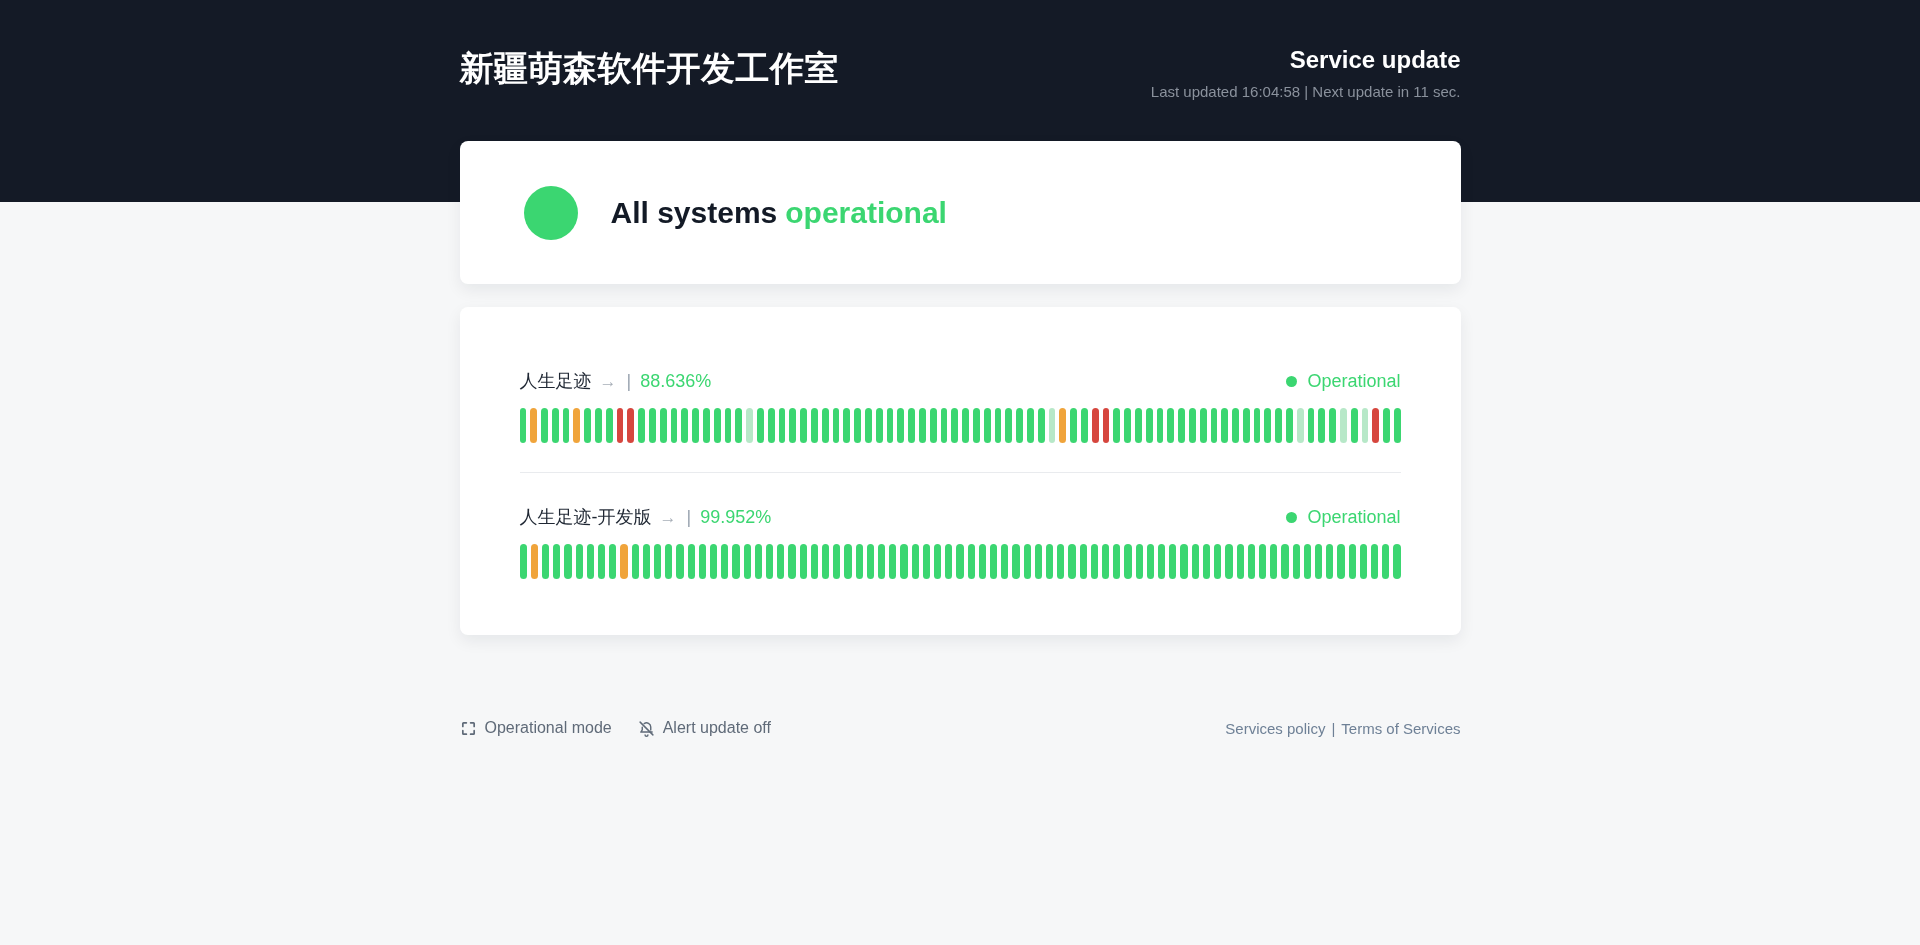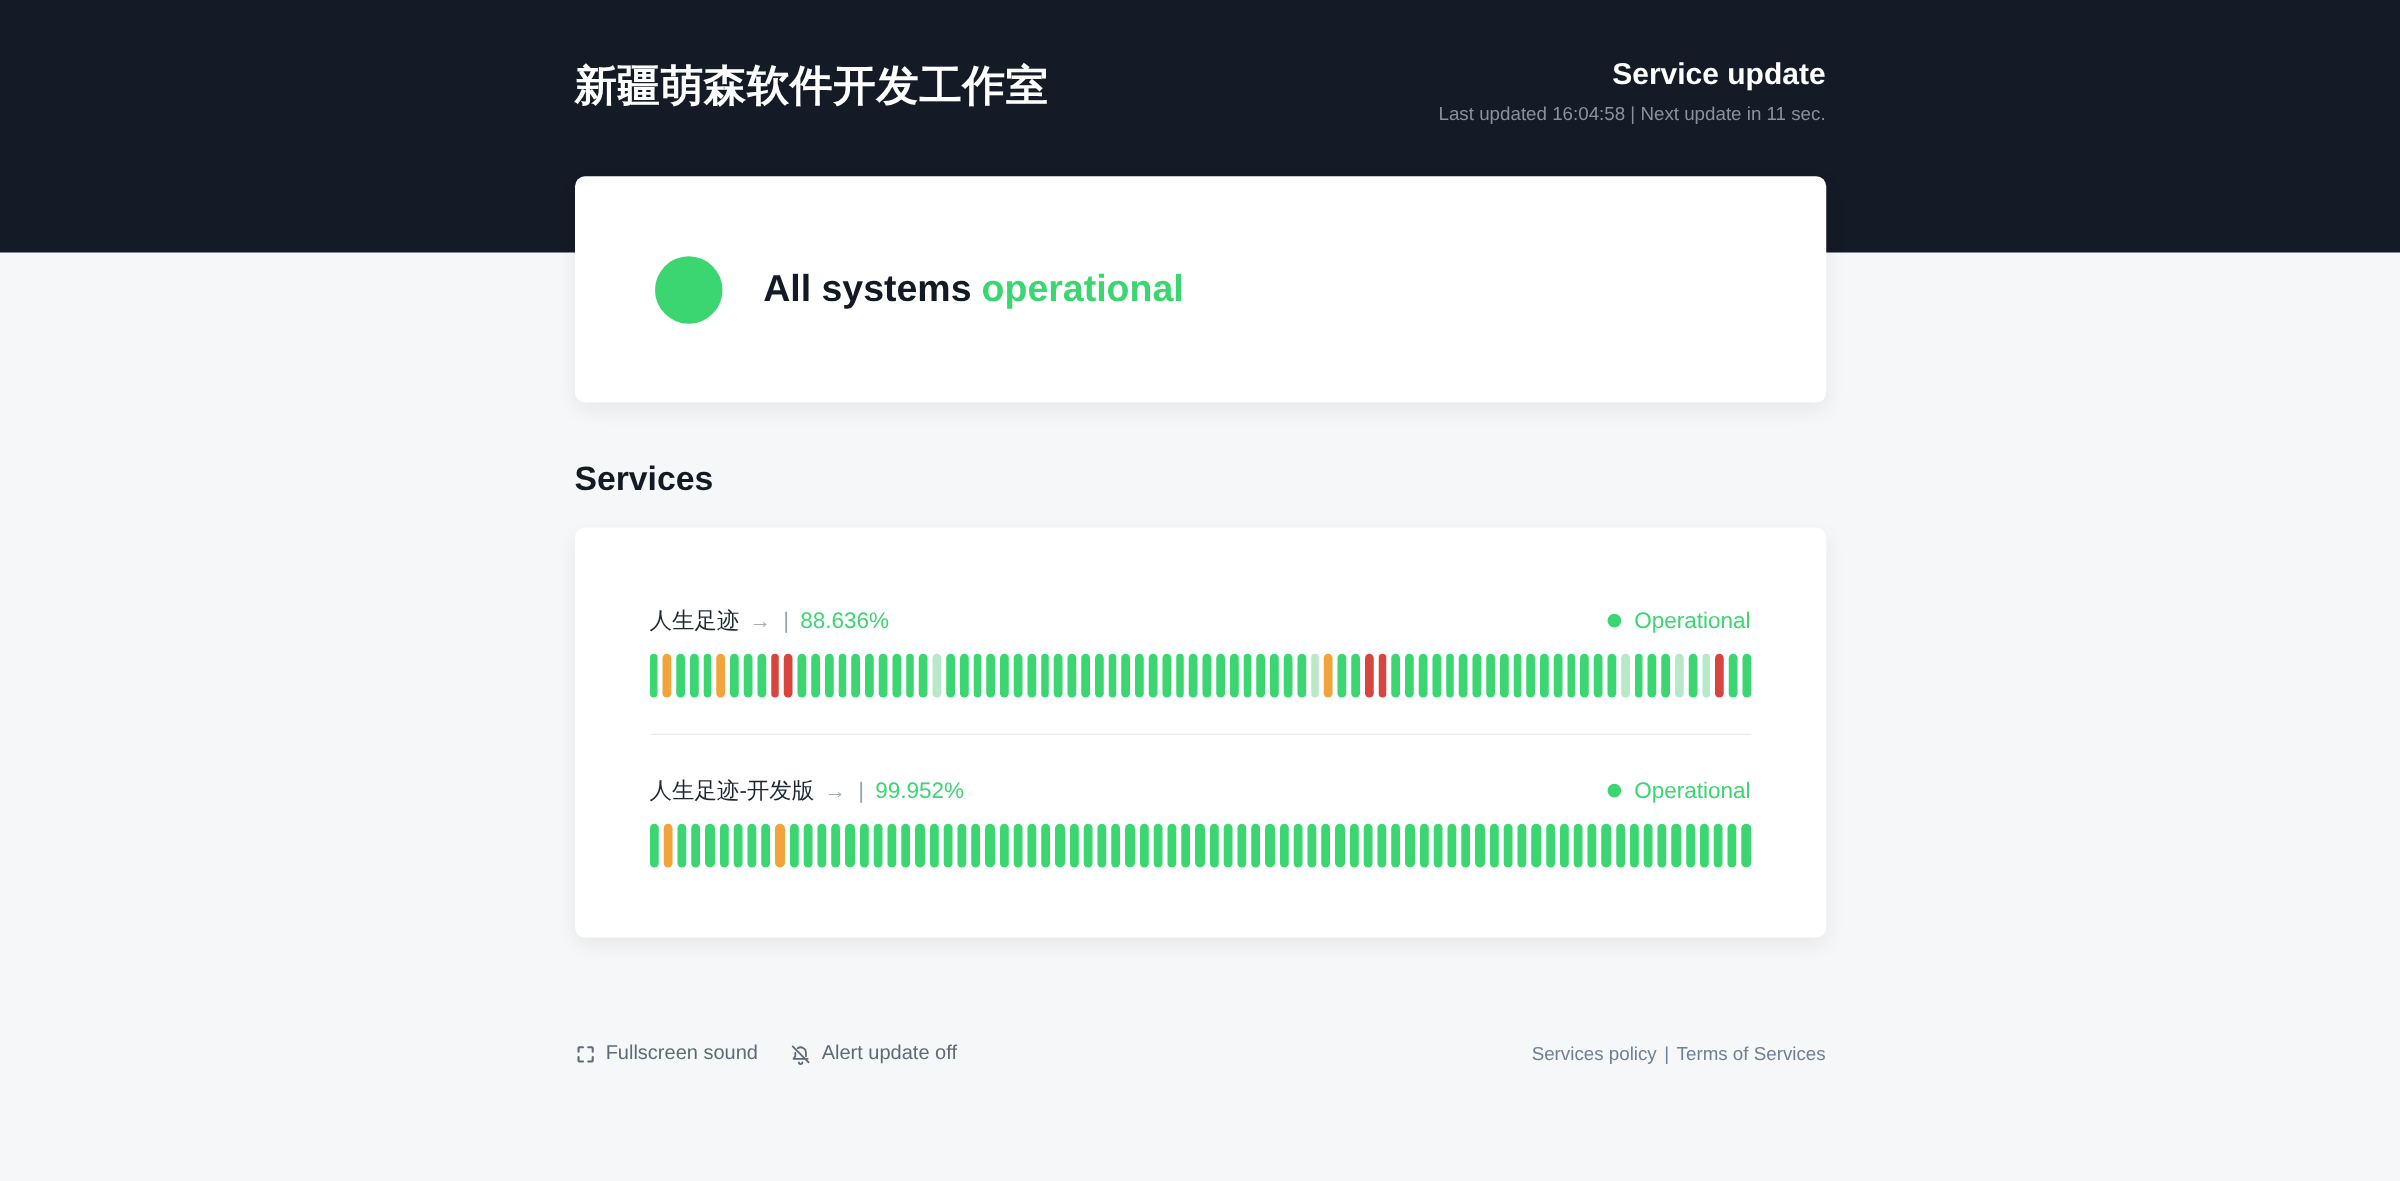--- a/index.html
+++ b/index.html
@@ -15,21 +15,21 @@
   .header { height: 202px; background: #141a26; }
   .header-inner { display: flex; justify-content: space-between; align-items: flex-start; padding-top: 46px; }
   .site-title { color: #ffffff; font-size: 34px; font-weight: bold; letter-spacing: 0.5px; }
   .header-right { text-align: right; }
   .page-label { color: #ffffff; font-size: 24px; font-weight: bold; }
   .updated-text { color: #8a919c; font-size: 15px; margin-top: 9px; }
 
   
   .overview-card {
     margin-top: -61px;
-    height: 181px;
+    height: 143px;
     background: #ffffff;
     border-radius: 8px;
     box-shadow: 0 6px 16px rgba(20,26,38,0.07);
     display: flex;
     align-items: center;
     padding-left: 64px;
     position: relative;
   }
   .status-circle { width: 54px; height: 54px; border-radius: 50%; flex: none; }
   .overview-text { font-size: 30px; font-weight: bold; color: #131a26; margin-left: 33px; }
@@ -79,21 +79,20 @@
 
 <div class="container">
 
   <div class="overview-card">
     <div class="status-circle" style="background:#3bd671;"></div>
     <div class="overview-text">
       <span>All systems</span><span class="status-word" style="color:#3bd671;">operational</span>
     </div>
   </div>
 
-  <h2 class="services-heading">Services</h2>
 
   <div class="services-card">
 
     <div class="service-row">
       <div class="service-row-top">
         <a class="service-name-link">
           <span class="service-name">人生足迹</span>
           <span class="service-arrow">→</span>
           <span class="service-pipe">|</span>
           <span class="service-uptime" style="color:#3bd671;">88.636%</span>
@@ -293,21 +292,21 @@
     <div class="footer-left">
       <button class="footer-btn">
         <span>
           <svg width="17" height="17" viewBox="0 0 24 24" fill="none" stroke="#5f6a78" stroke-width="2.4" stroke-linecap="round" stroke-linejoin="round">
             <path d="M4 9 V5 a1 1 0 0 1 1-1 h4"></path>
             <path d="M15 4 h4 a1 1 0 0 1 1 1 v4"></path>
             <path d="M20 15 v4 a1 1 0 0 1-1 1 h-4"></path>
             <path d="M9 20 H5 a1 1 0 0 1-1-1 v-4"></path>
           </svg>
         </span>
-        <span>Fullscreen sound</span>
+        <span>Operational mode</span>
       </button>
       <button class="footer-btn">
         <span>
           <svg width="17" height="17" viewBox="0 0 24 24" fill="none" stroke="#5f6a78" stroke-width="2" stroke-linecap="round" stroke-linejoin="round">
             <path d="M18 14 V10 a6 6 0 0 0-9.3-5"></path>
             <path d="M6 10 v4 l-2 3 h16"></path>
             <path d="M10 21 a2 2 0 0 0 4 0"></path>
             <line x1="3" y1="3" x2="21" y2="21"></line>
           </svg>
         </span>

